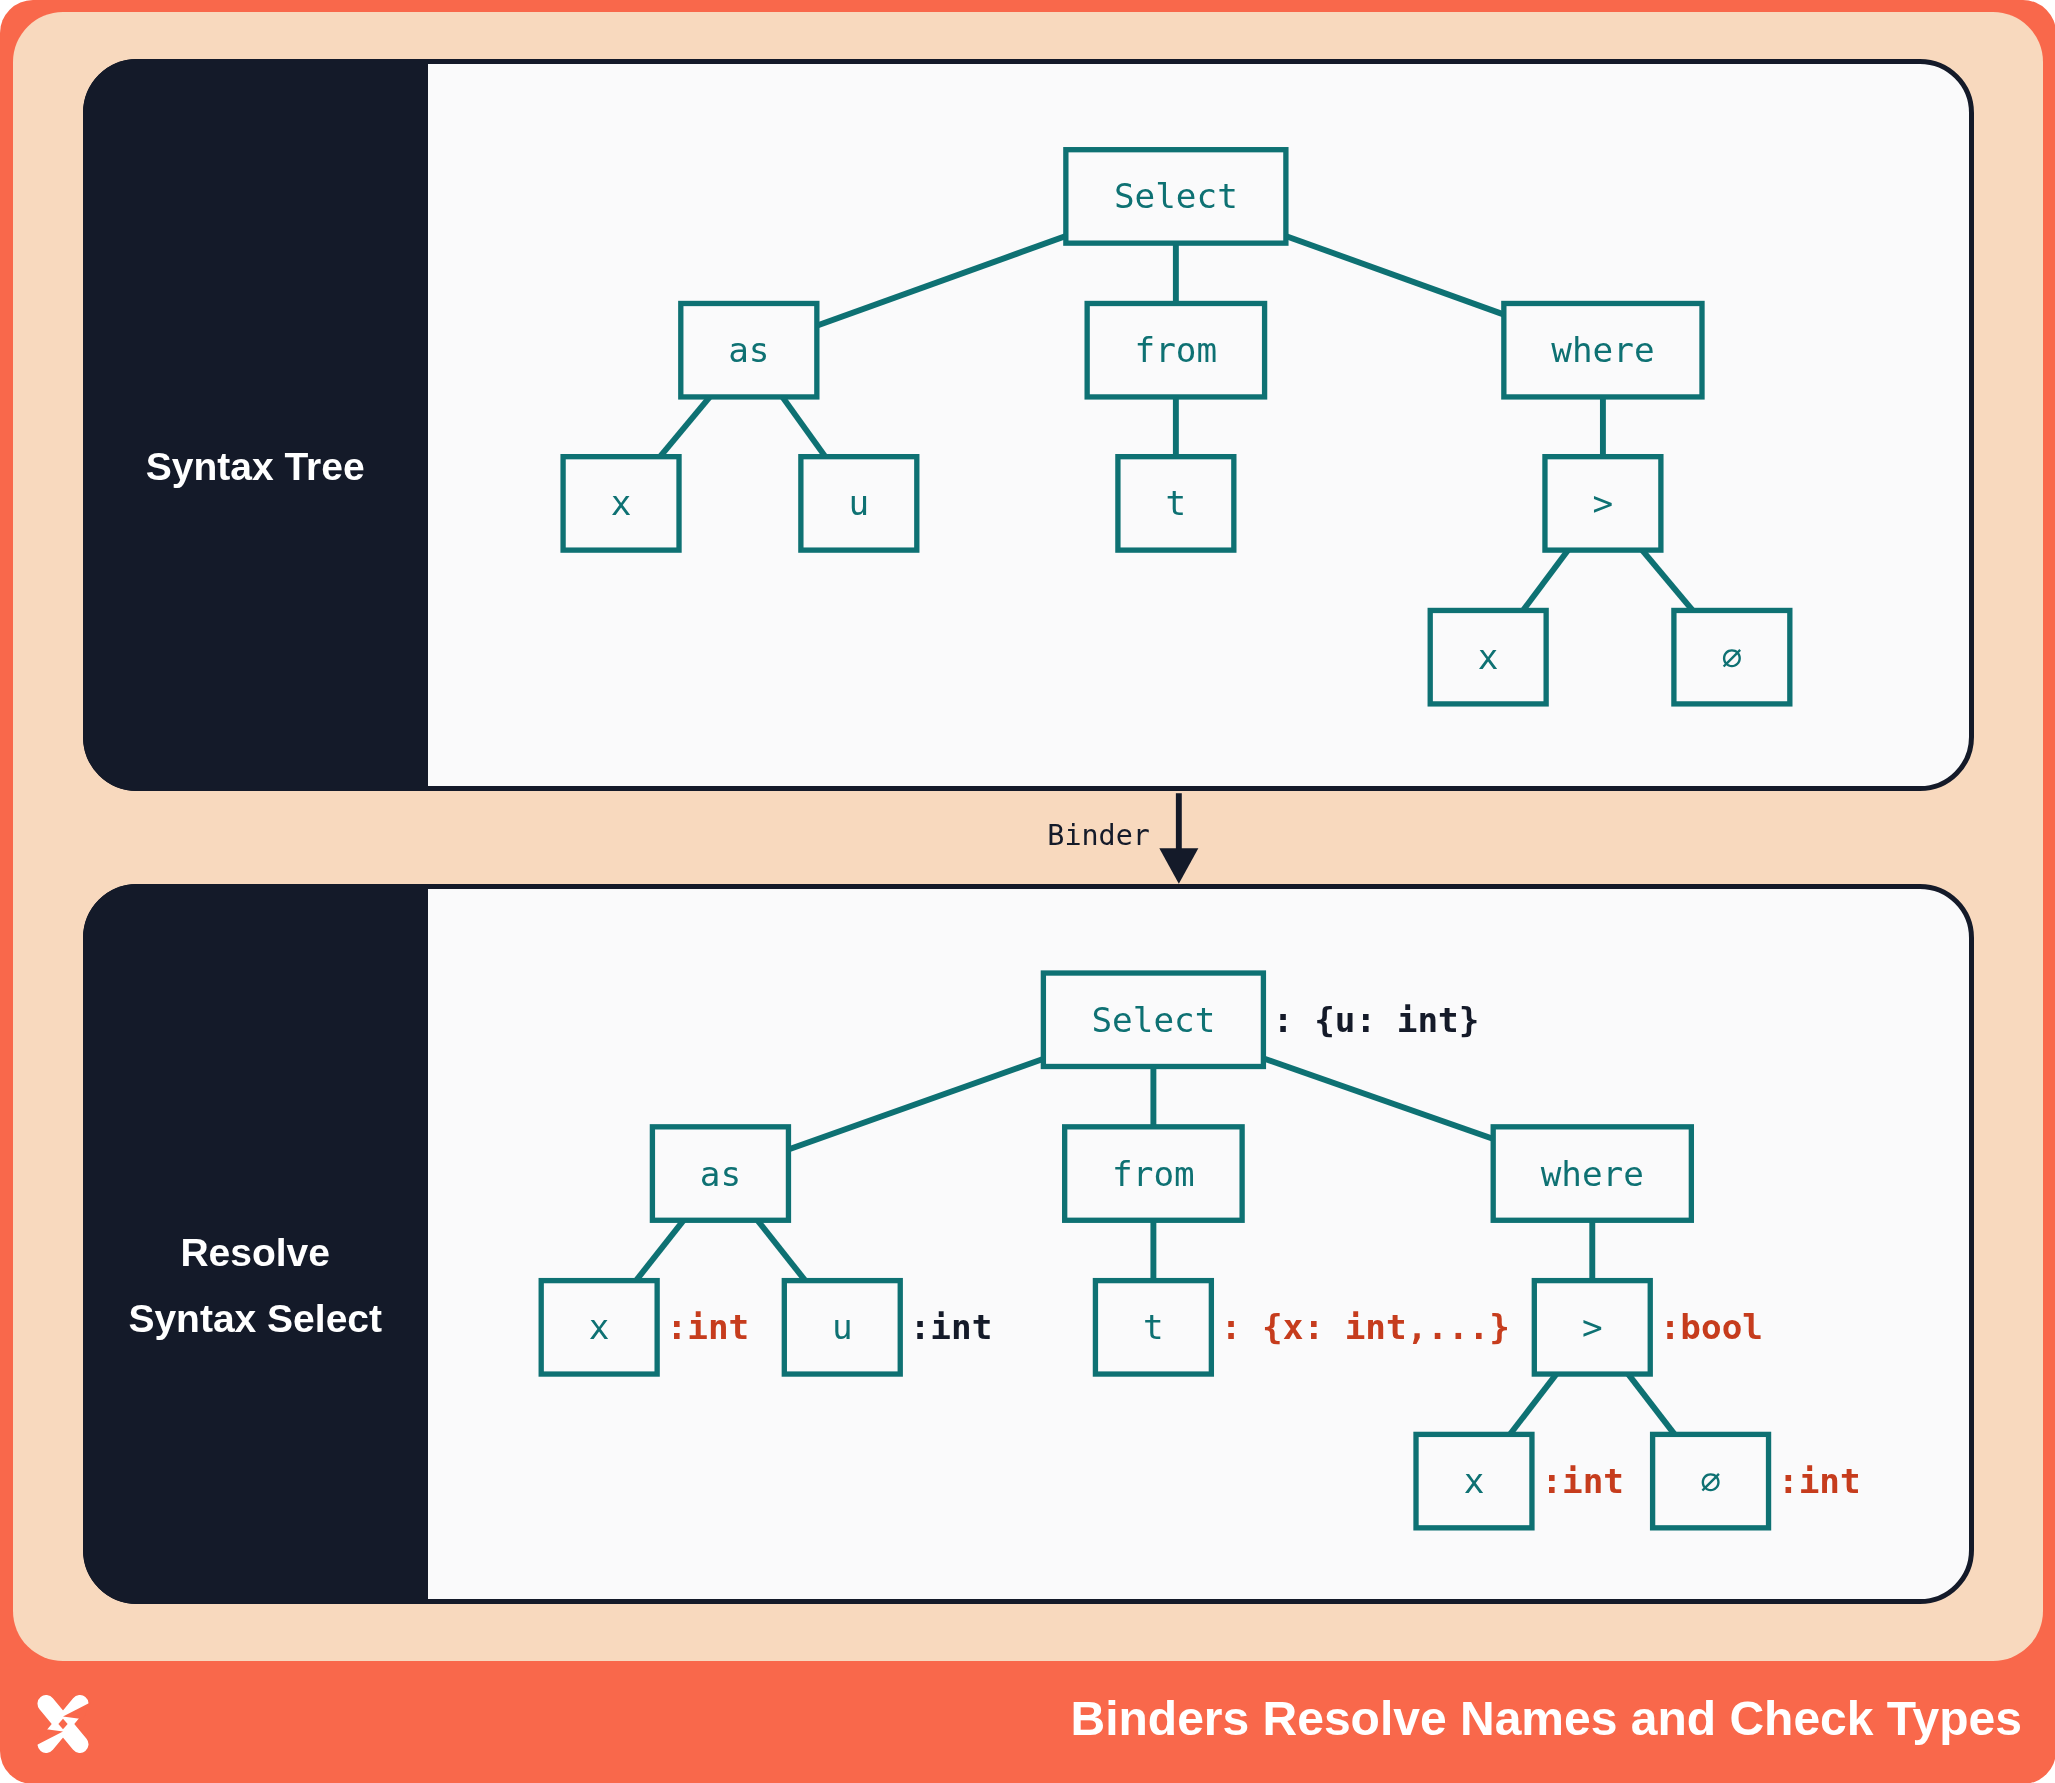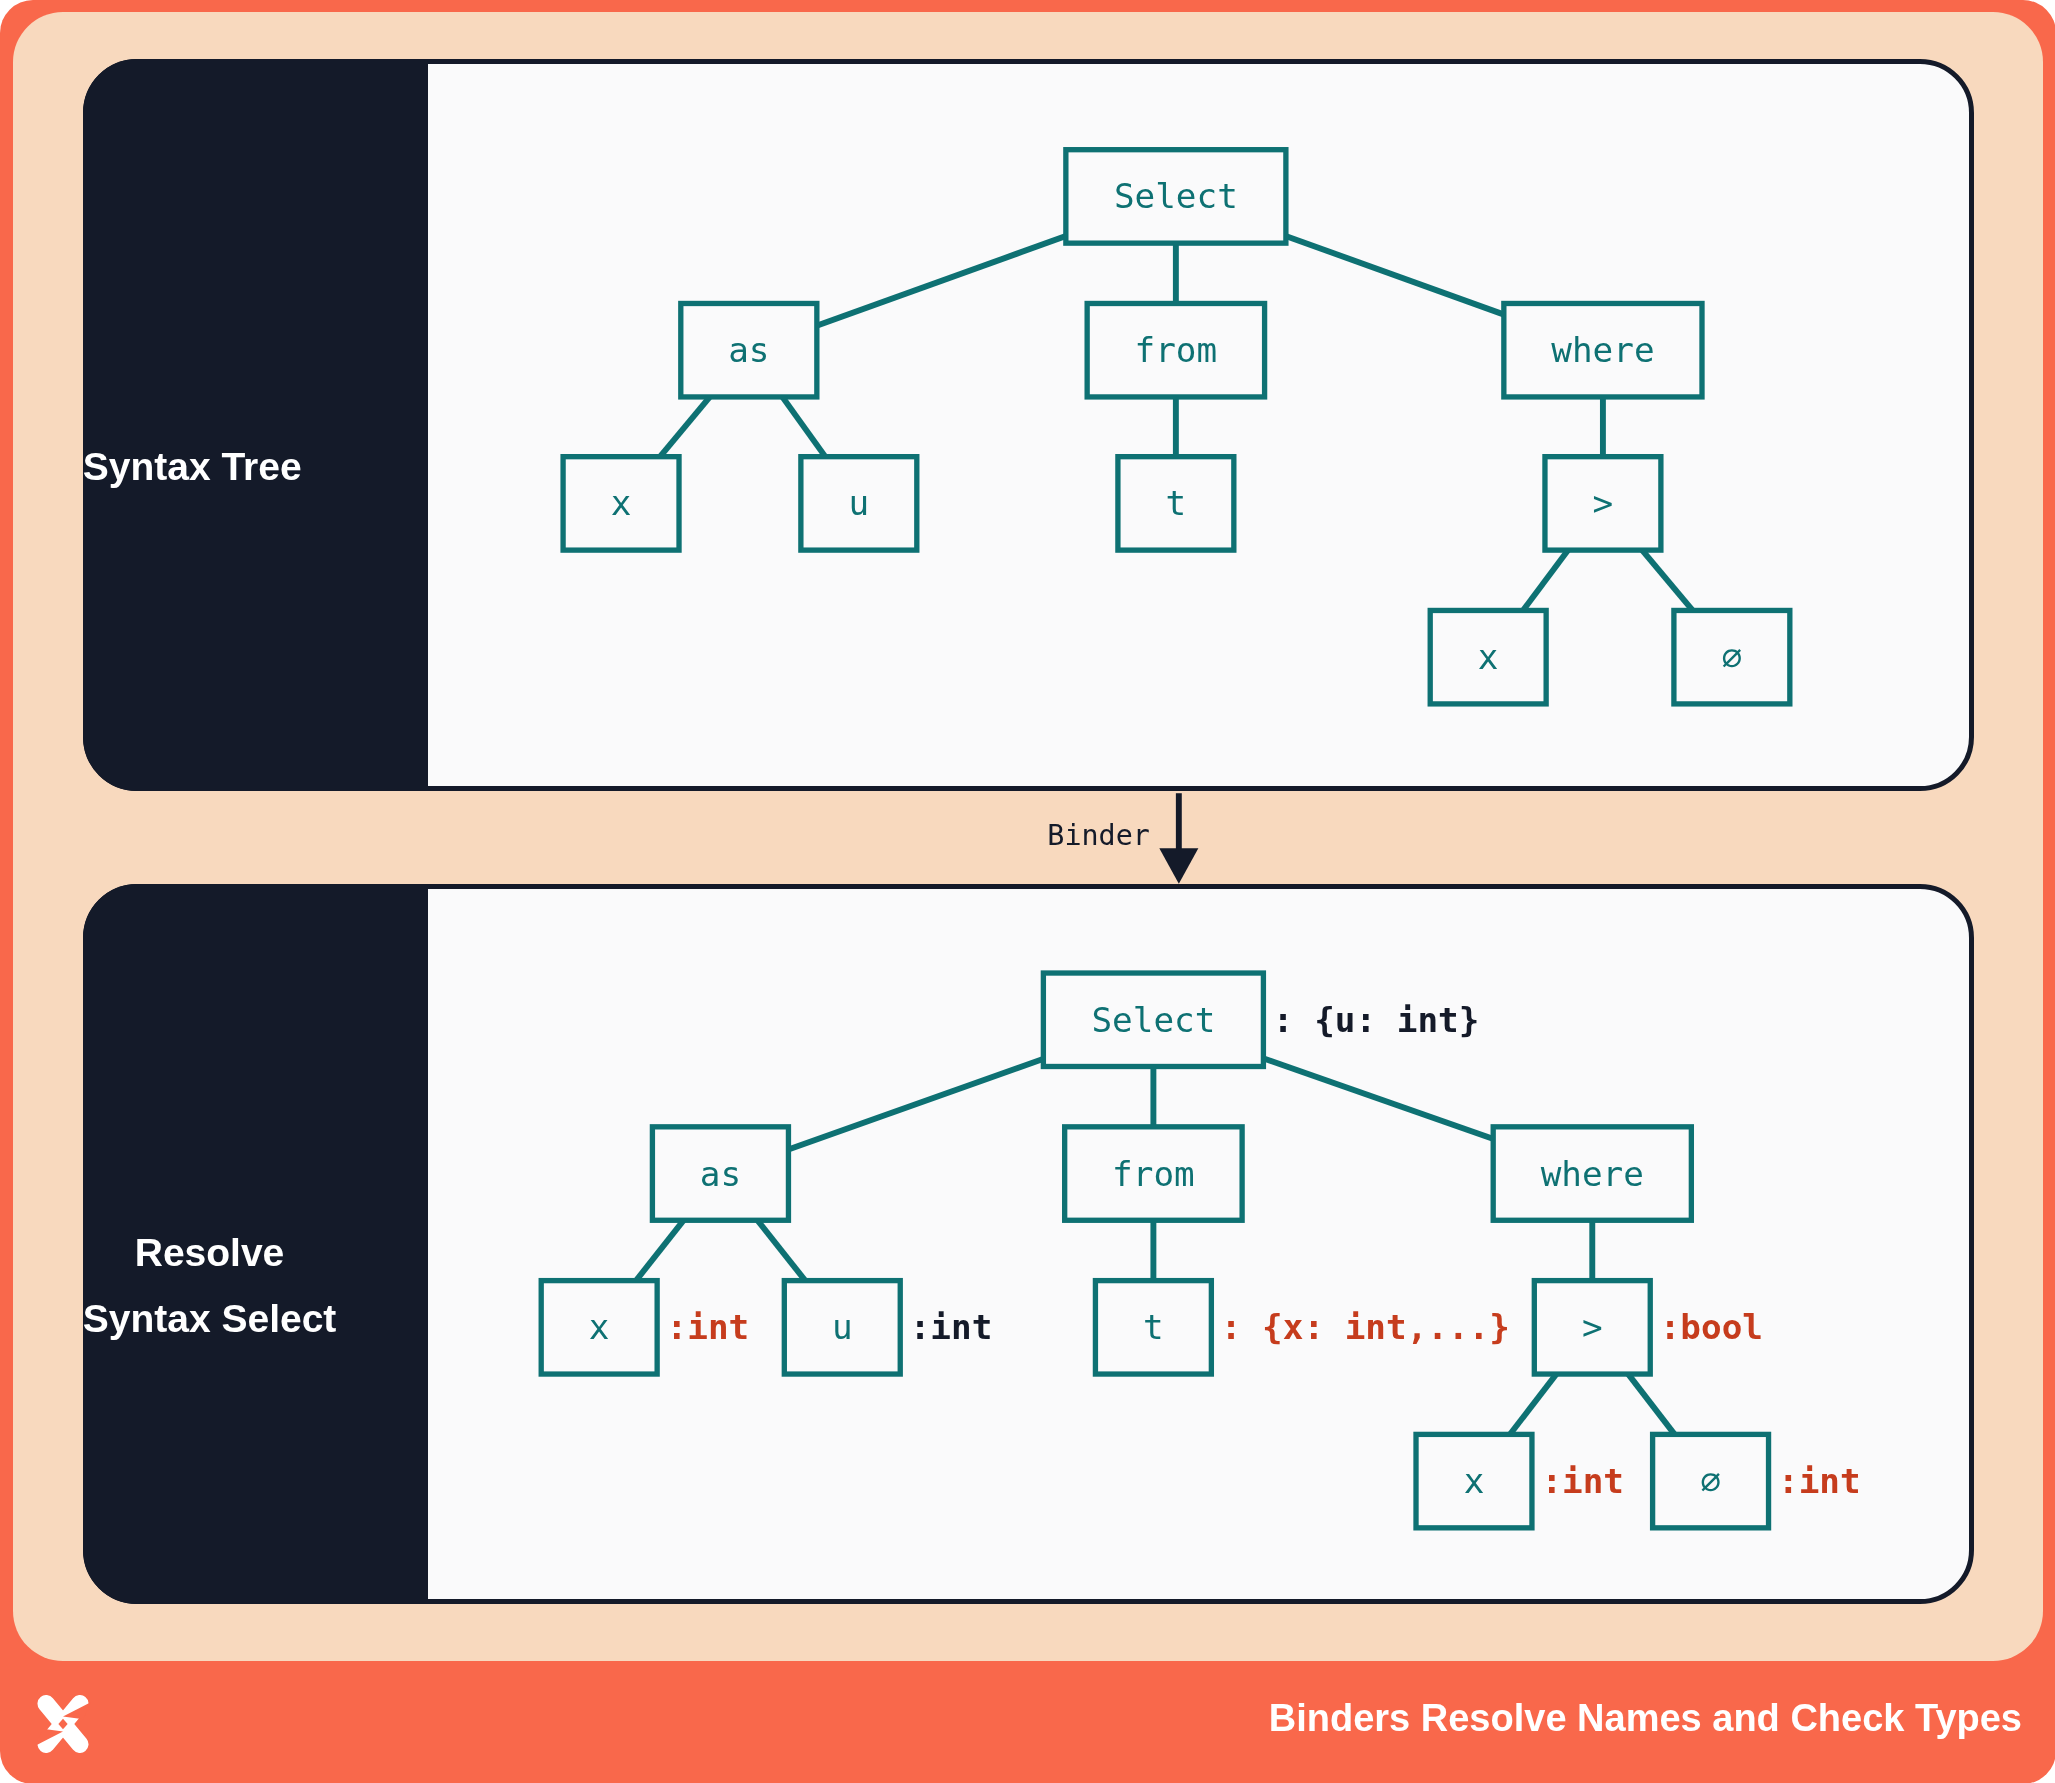--- a/index.html
+++ b/index.html
@@ -21,33 +21,33 @@
     border:5.3px solid var(--navy);
     border-radius:54px;
     box-sizing:border-box;
   }
   .panel.top{top:59px;height:732px;}
   .panel.bottom{top:884px;height:720px;}
   .sidebar{
     position:absolute;left:-5.3px;top:-5.3px;bottom:-5.3px;width:345px;
     background:var(--navy);
     border-radius:54px 0 0 54px;
-    display:flex;align-items:center;
+    display:flex;align-items:center;justify-content:center;
   }
   .sidebar-label{
     color:#ffffff;font-weight:bold;font-size:39px;line-height:66px;
     text-align:center;transform:translateY(42px);
   }
   svg.diagram{position:absolute;left:0;top:0;width:2056px;height:1784px;pointer-events:none;}
   .node-label{font-family:"DejaVu Sans Mono",monospace;font-size:58px;fill:var(--teal);}
   .node-ann{font-family:"DejaVu Sans Mono",monospace;font-size:58px;font-weight:bold;}
   .binder-label{font-family:"DejaVu Sans Mono",monospace;font-size:48px;fill:var(--navy);}
   .footer-title{
     position:absolute;right:34px;top:1696px;
-    color:#ffffff;font-weight:bold;font-size:38px;line-height:45px;
+    color:#ffffff;font-weight:bold;font-size:48px;line-height:45px;
     text-align:right;
     margin-left:33px;
   }
   .logo{position:absolute;left:34px;top:1695px;width:58px;height:58px;}
 </style>
 </head>
 <body>
 
 <div class="canvas">
 

